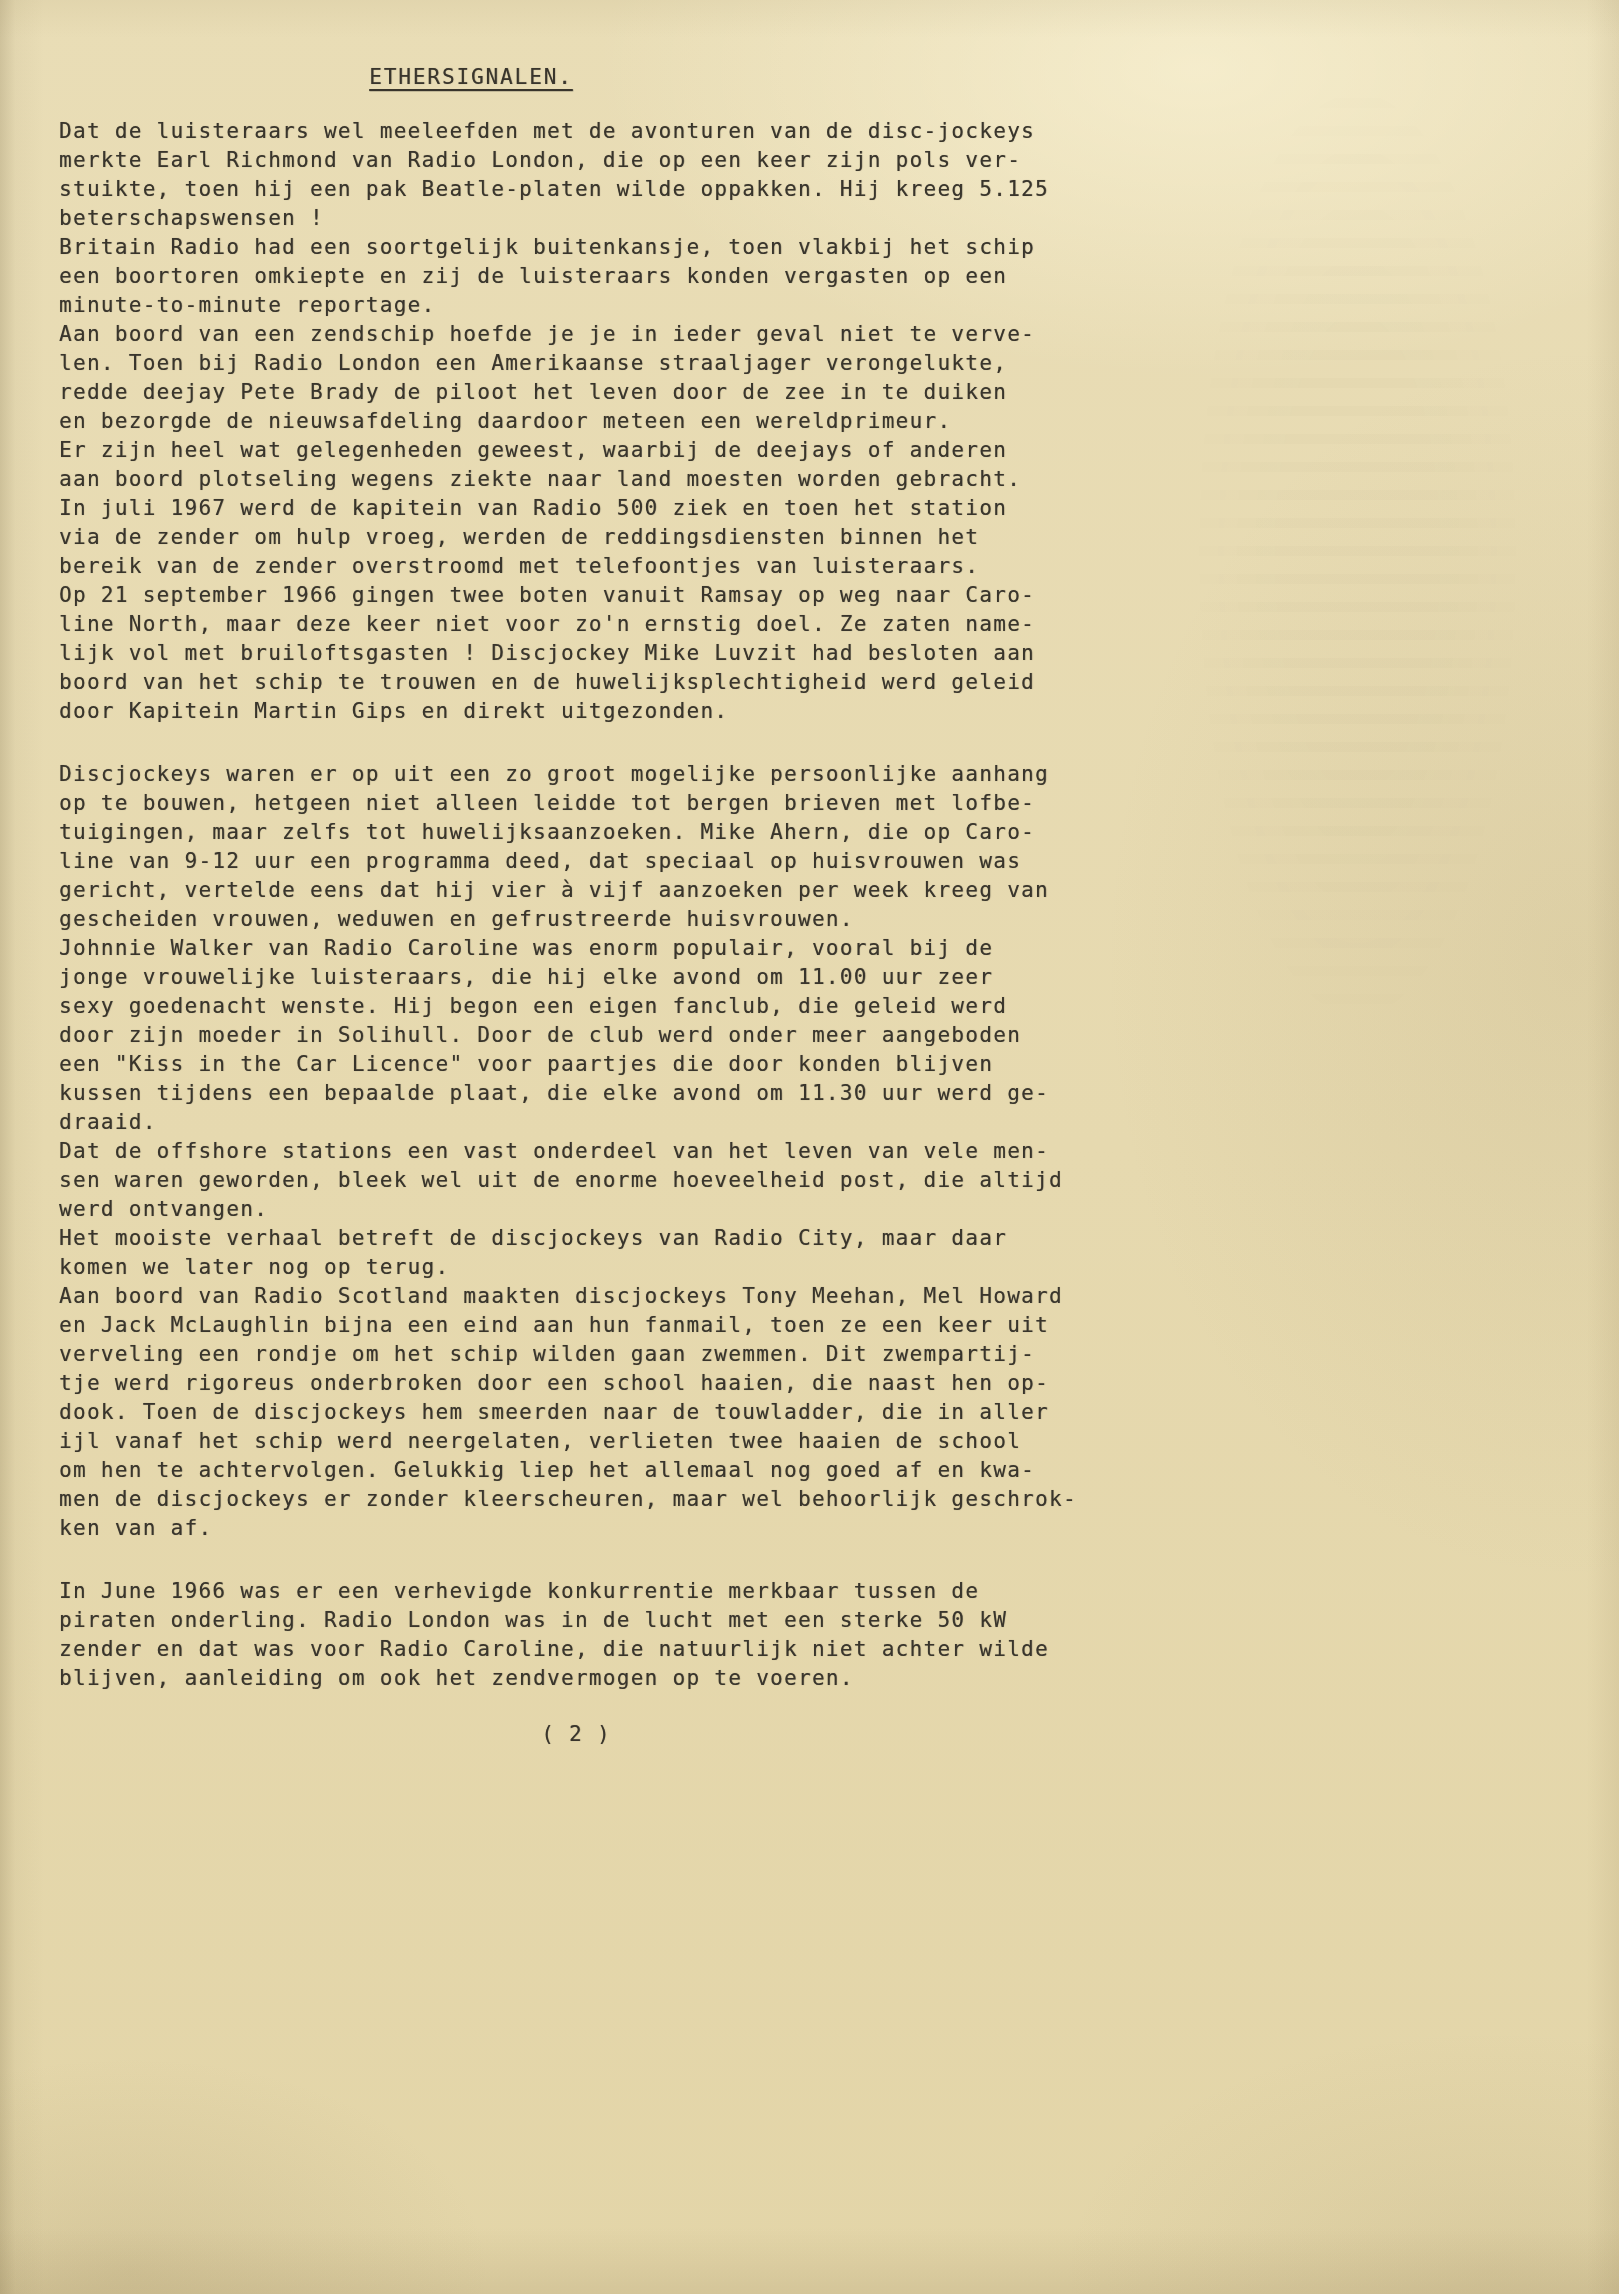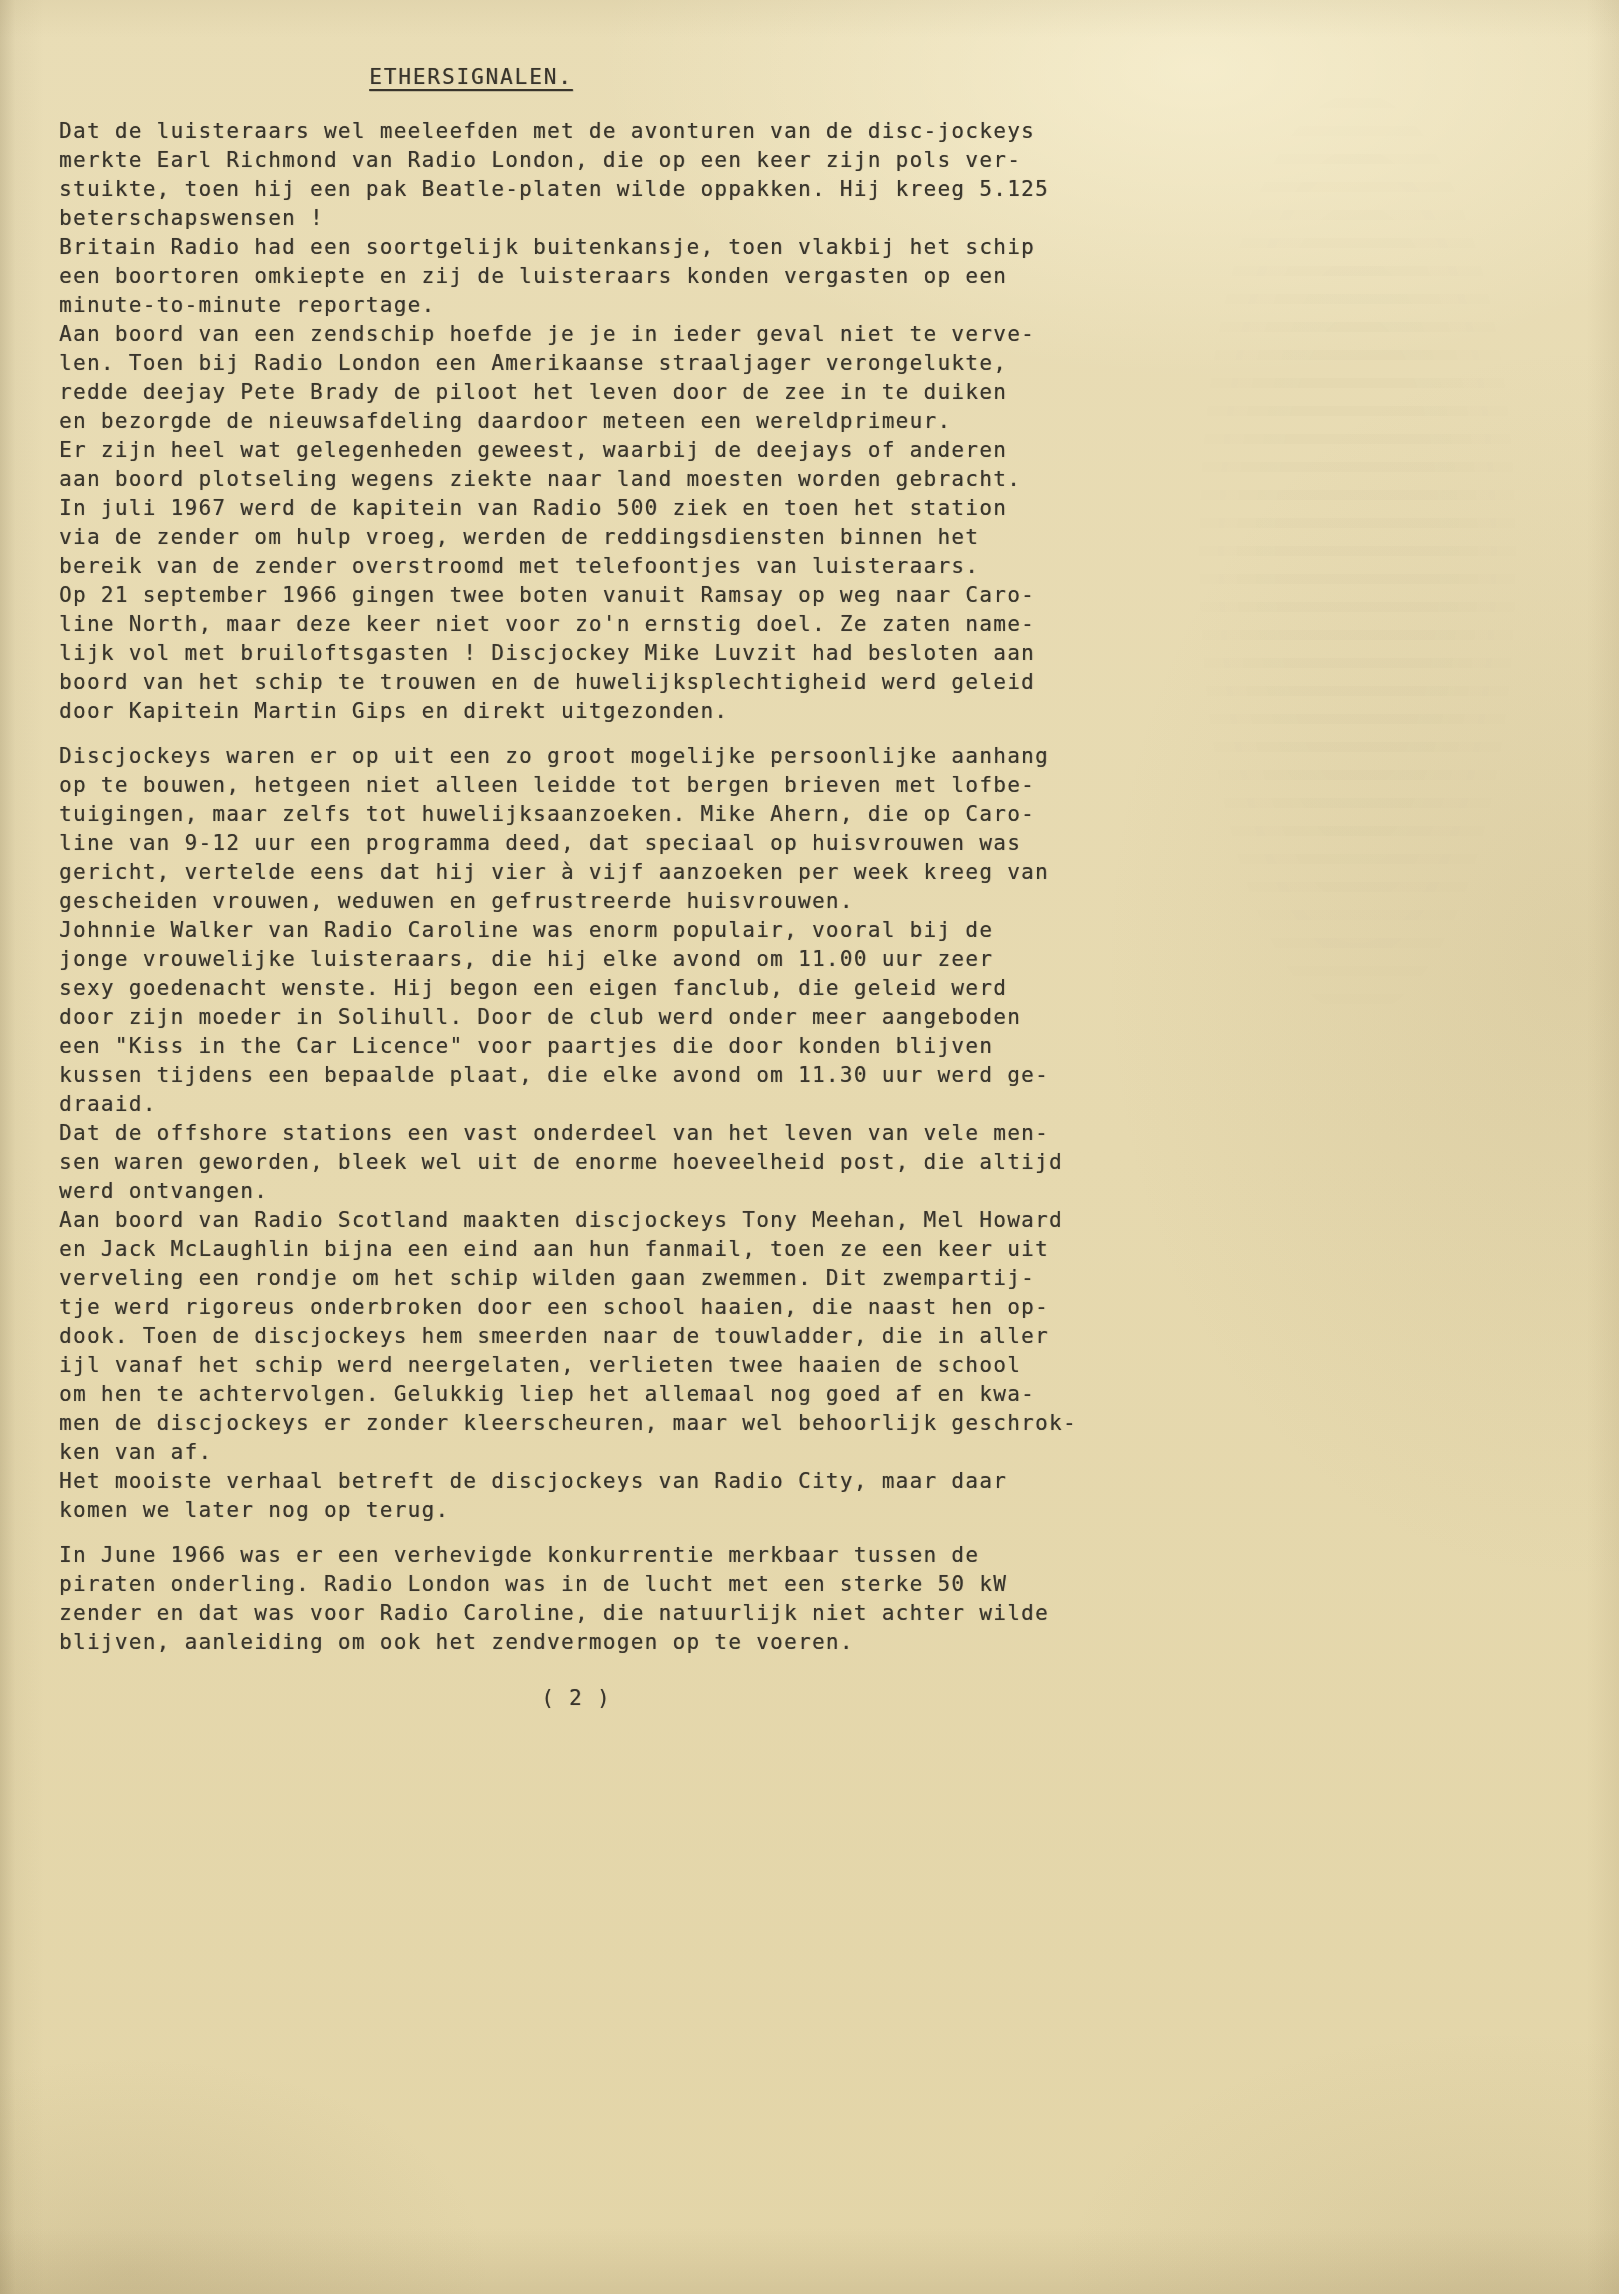--- a/index.html
+++ b/index.html
@@ -63,21 +63,21 @@
     letter-spacing: 1.9px;
     text-decoration: underline;
     text-decoration-thickness: 1.9px;
     text-underline-offset: 4.8px;
   }
   .para {
     margin: 0;
     white-space: pre-line;
   }
   .para.gap {
-    margin-top: 16px;
+    margin-top: 34px;
   }
   .page-number {
     margin-top: 27px;
     text-align: center;
     white-space: pre;
   }
 </style>
 </head>
 <body>
 
@@ -115,31 +115,31 @@
     <p class="para">Johnnie Walker van Radio Caroline was enorm populair, vooral bij de
 jonge vrouwelijke luisteraars, die hij elke avond om 11.00 uur zeer
 sexy goedenacht wenste. Hij begon een eigen fanclub, die geleid werd
 door zijn moeder in Solihull. Door de club werd onder meer aangeboden
 een "Kiss in the Car Licence" voor paartjes die door konden blijven
 kussen tijdens een bepaalde plaat, die elke avond om 11.30 uur werd ge-
 draaid.</p>
     <p class="para">Dat de offshore stations een vast onderdeel van het leven van vele men-
 sen waren geworden, bleek wel uit de enorme hoeveelheid post, die altijd
 werd ontvangen.</p>
+    <p class="para">Het mooiste verhaal betreft de discjockeys van Radio City, maar daar
+komen we later nog op terug.</p>
     <p class="para">Aan boord van Radio Scotland maakten discjockeys Tony Meehan, Mel Howard
 en Jack McLaughlin bijna een eind aan hun fanmail, toen ze een keer uit
 verveling een rondje om het schip wilden gaan zwemmen. Dit zwempartij-
 tje werd rigoreus onderbroken door een school haaien, die naast hen op-
 dook. Toen de discjockeys hem smeerden naar de touwladder, die in aller
 ijl vanaf het schip werd neergelaten, verlieten twee haaien de school
 om hen te achtervolgen. Gelukkig liep het allemaal nog goed af en kwa-
 men de discjockeys er zonder kleerscheuren, maar wel behoorlijk geschrok-
 ken van af.</p>
-    <p class="para">Het mooiste verhaal betreft de discjockeys van Radio City, maar daar
-komen we later nog op terug.</p>
     <p class="para gap">In June 1966 was er een verhevigde konkurrentie merkbaar tussen de
 piraten onderling. Radio London was in de lucht met een sterke 50 kW
 zender en dat was voor Radio Caroline, die natuurlijk niet achter wilde
 blijven, aanleiding om ook het zendvermogen op te voeren.</p>
     <div class="page-number">( 2 )</div>
   </div>
 </div>
 
 
 </body></html>

